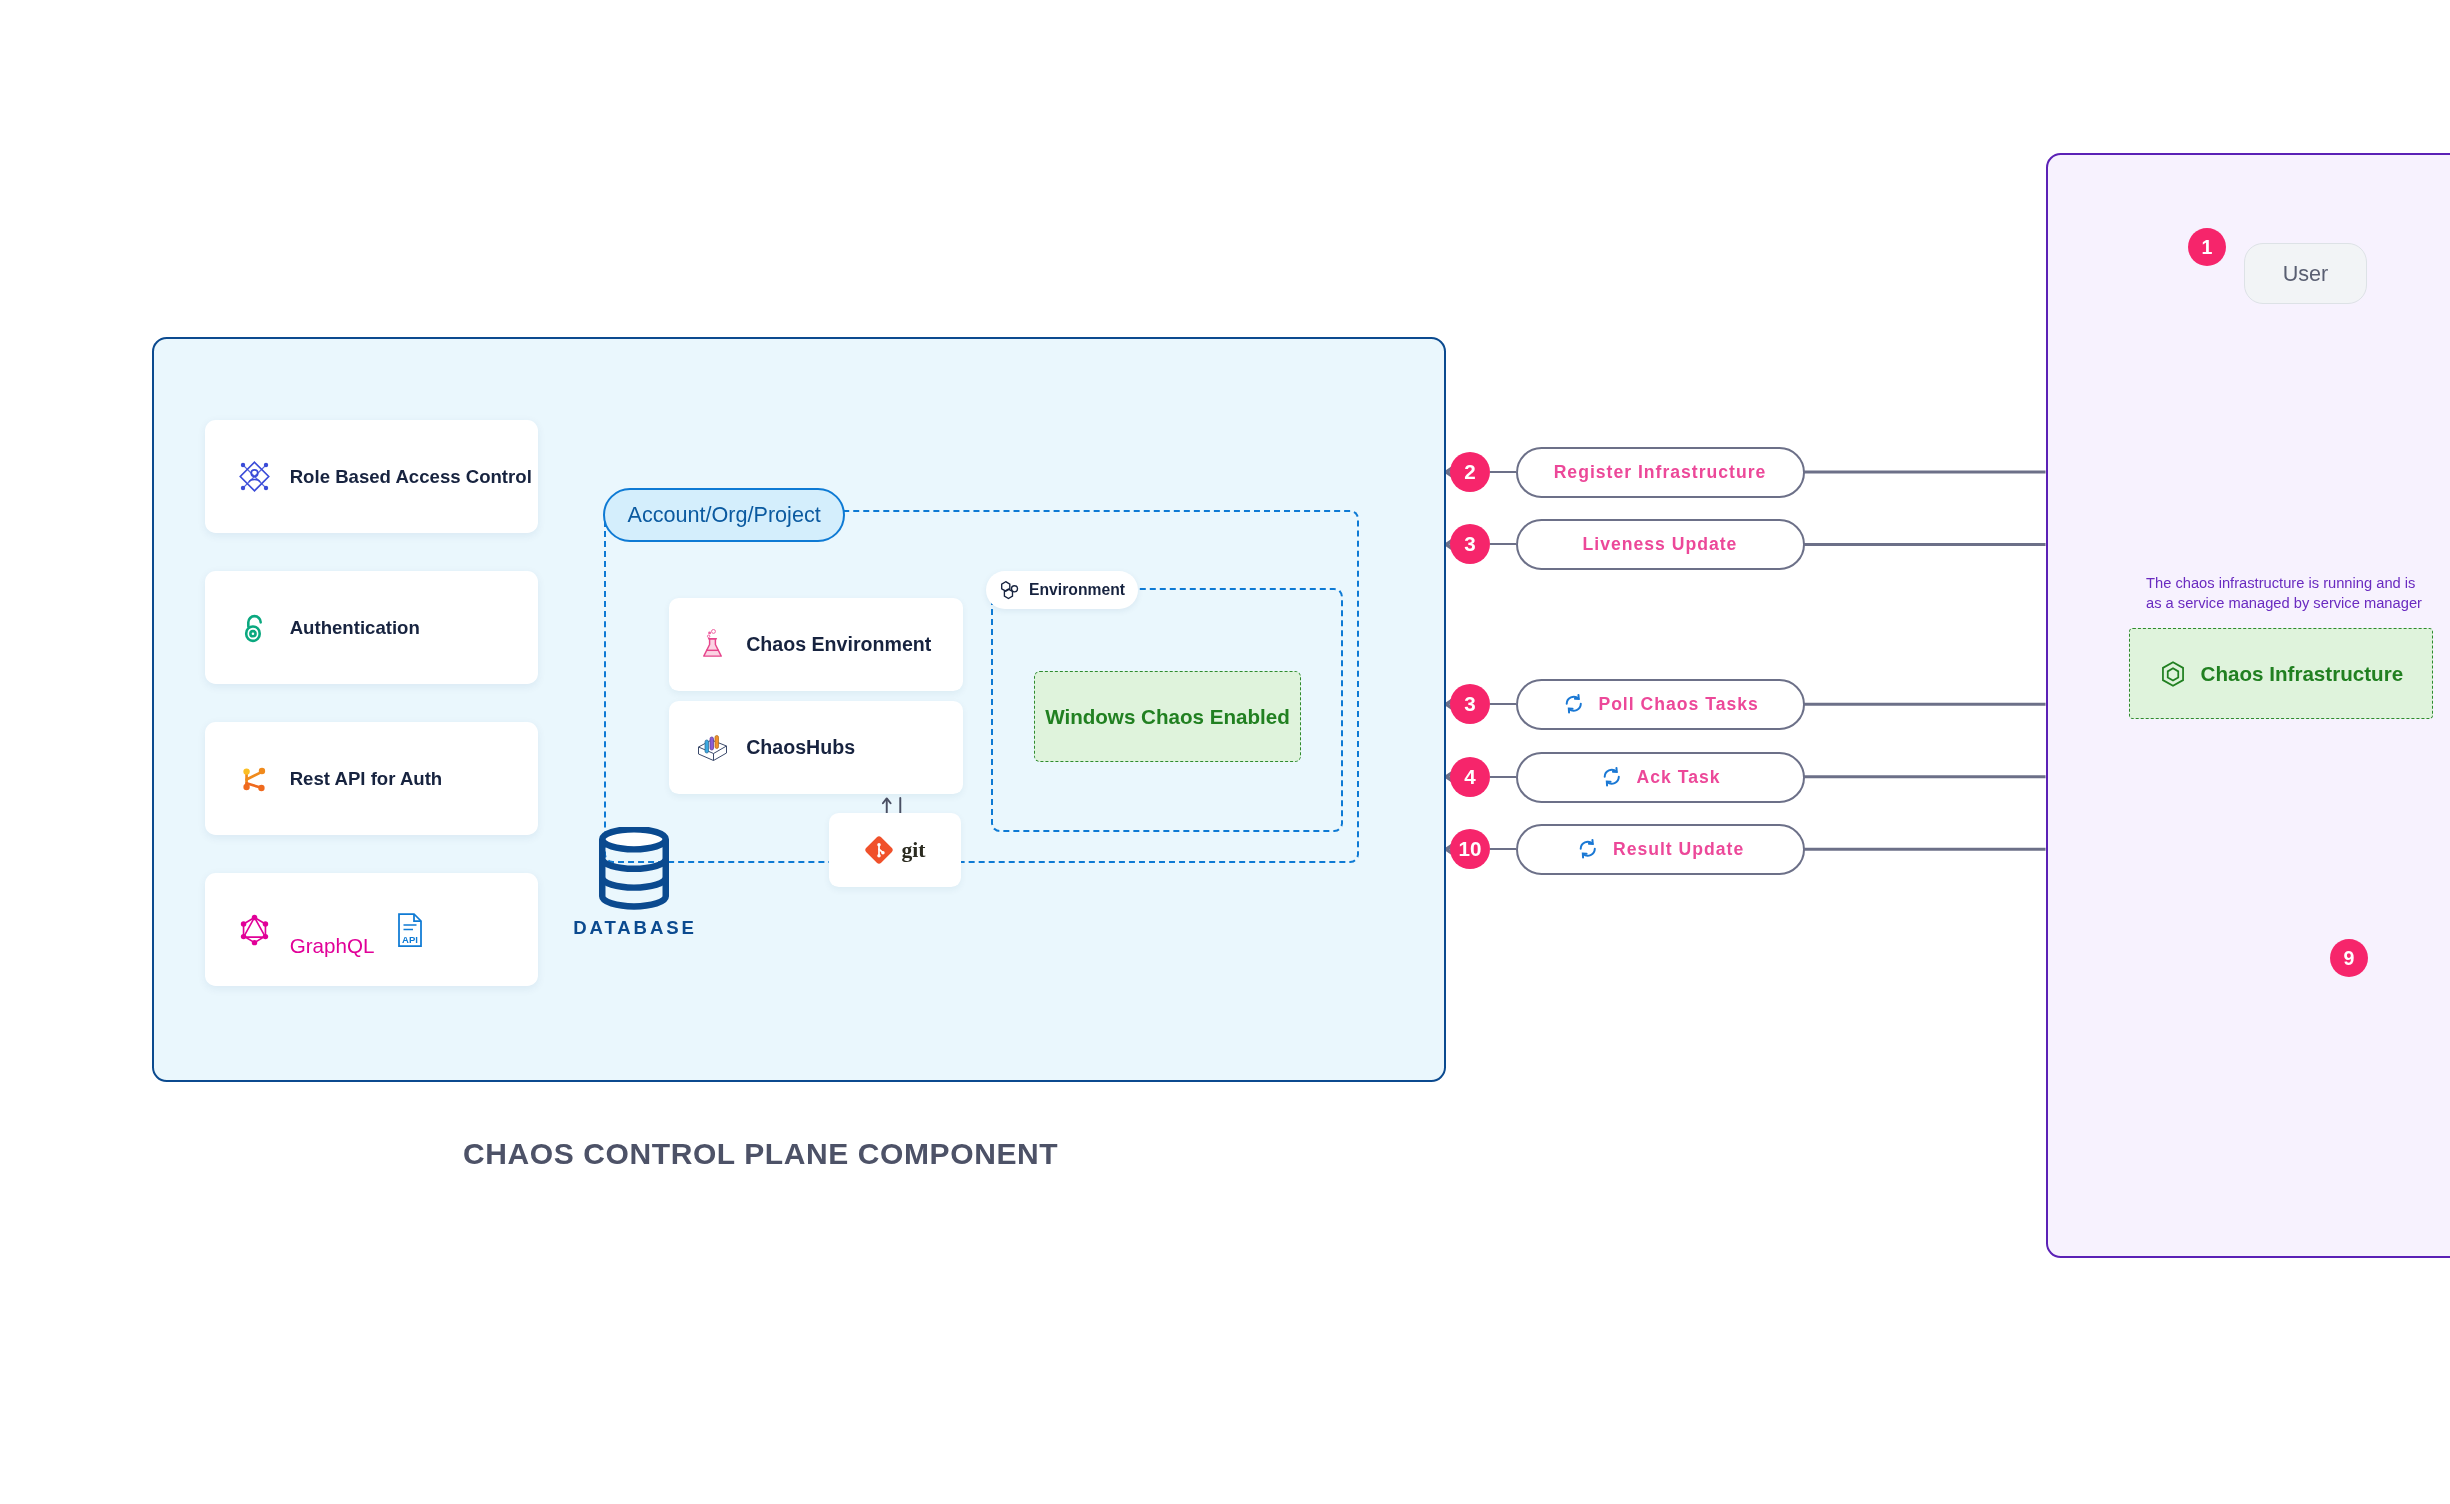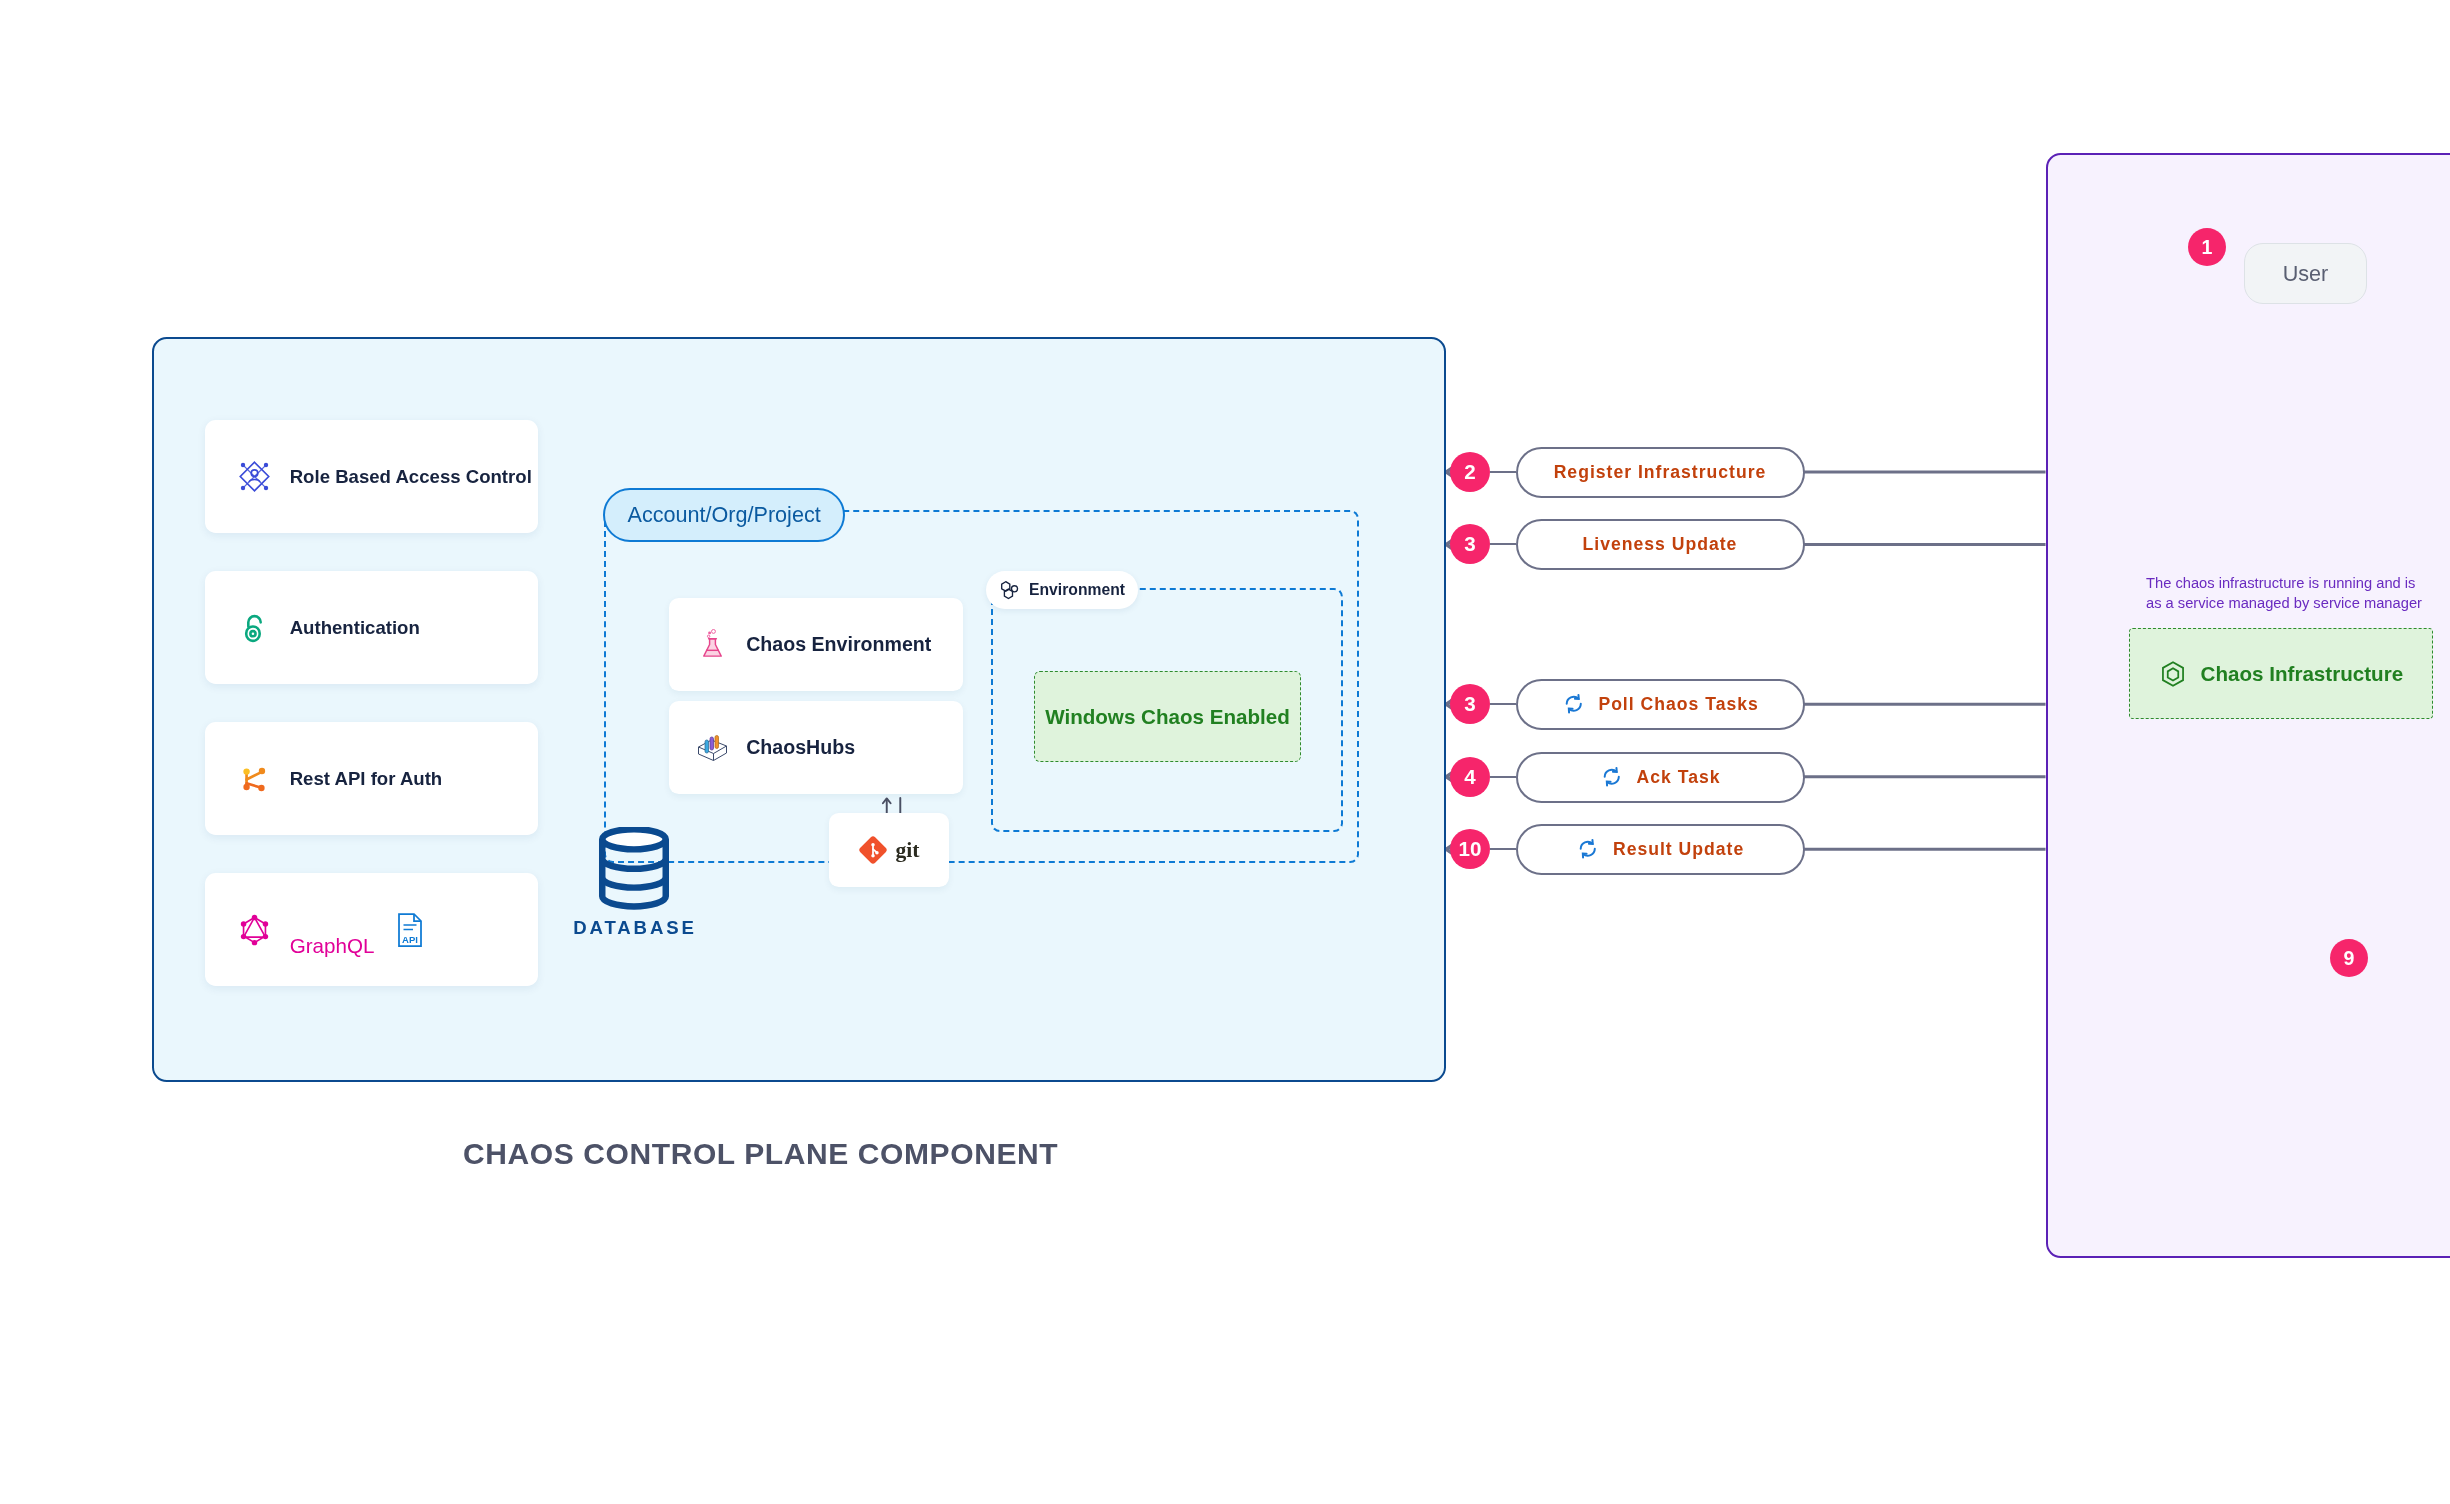--- a/index.html
+++ b/index.html
@@ -32,21 +32,21 @@
   #aop-pill{position:absolute;left:603px;top:488px;height:54px;padding:0 22.5px;
     background:#d4eefc;border:2.5px solid #0e7ad4;border-radius:27px;
     display:flex;align-items:center;justify-content:center;box-sizing:border-box;}
   #aop-pill span{font-size:21.6px;color:#0b5aa0;white-space:nowrap;}
 
   .sub-card{position:absolute;background:#fff;border-radius:9.8px;
     box-shadow:0 2.5px 7.8px rgba(20,60,110,.06);display:flex;align-items:center;
     padding-left:24.5px;box-sizing:border-box;gap:14.7px;}
   #card-exp{left:669px;top:598px;width:294px;height:93px;}
   #card-hub{left:669px;top:701px;width:294px;height:93px;}
-  #card-git{left:829px;top:813px;width:120px;height:74px;justify-content:center;padding-left:0;gap:8.8px;}
+  #card-git{left:829px;top:813px;width:132px;height:74px;justify-content:center;padding-left:0;gap:8.8px;}
   .sub-label{font-size:19.6px;font-weight:bold;color:#17233f;white-space:nowrap;}
   #git-text{font-size:21.6px;font-weight:bold;color:#2b2b20;font-family:"Liberation Serif",serif;}
 
   #updown-arrows{position:absolute;left:872px;top:796px;width:44px;height:29px;}
 
   
   #env-dashed{position:absolute;left:991px;top:588px;width:352px;height:244px;
     border:2px dashed #0e7ad4;border-radius:8.8px;box-sizing:border-box;}
   #env-pill{position:absolute;left:986px;top:571px;height:38px;padding:0 12.7px;
     background:#ffffff;border-radius:19px;display:flex;align-items:center;gap:8.8px;
@@ -63,21 +63,21 @@
     font-size:18.6px;font-weight:bold;letter-spacing:2.9px;color:#0b4a8f;}
 
   
   .conn-row{position:absolute;height:54px;display:flex;align-items:center;}
   .conn-badge{width:40px;height:40px;border-radius:50%;background:#f6256b;color:#fff;
     display:flex;align-items:center;justify-content:center;font-size:20.6px;font-weight:bold;
     flex:0 0 40px;z-index:4;}
   .conn-pill{height:51px;min-width:289px;background:#fff;border:2px solid #6c7088;
     border-radius:25.5px;display:flex;align-items:center;justify-content:center;gap:12.7px;
     box-sizing:border-box;padding:0 19.6px;z-index:3;}
-  .conn-pill .lbl{font-size:17.6px;font-weight:bold;letter-spacing:1px;color:#c2410c;white-space:nowrap;}
+  .conn-pill .lbl{font-size:17.6px;font-weight:bold;letter-spacing:1px;color:#ec4899;white-space:nowrap;}
   #cr0{left:1450px;top:445px;} #cr1{left:1450px;top:517px;}
   #cr2{left:1450px;top:677px;} #cr3{left:1450px;top:750px;}
   #cr4{left:1450px;top:822px;}
 
   
   .node{position:absolute;box-sizing:border-box;display:flex;align-items:center;
     justify-content:center;text-align:center;}
   #node-user{left:2244px;top:243px;width:123px;height:61px;background:#f2f4f6;
     border:1.5px solid #dde2e6;border-radius:19px;}
   #node-user span{font-size:21.6px;color:#5a5f72;}

